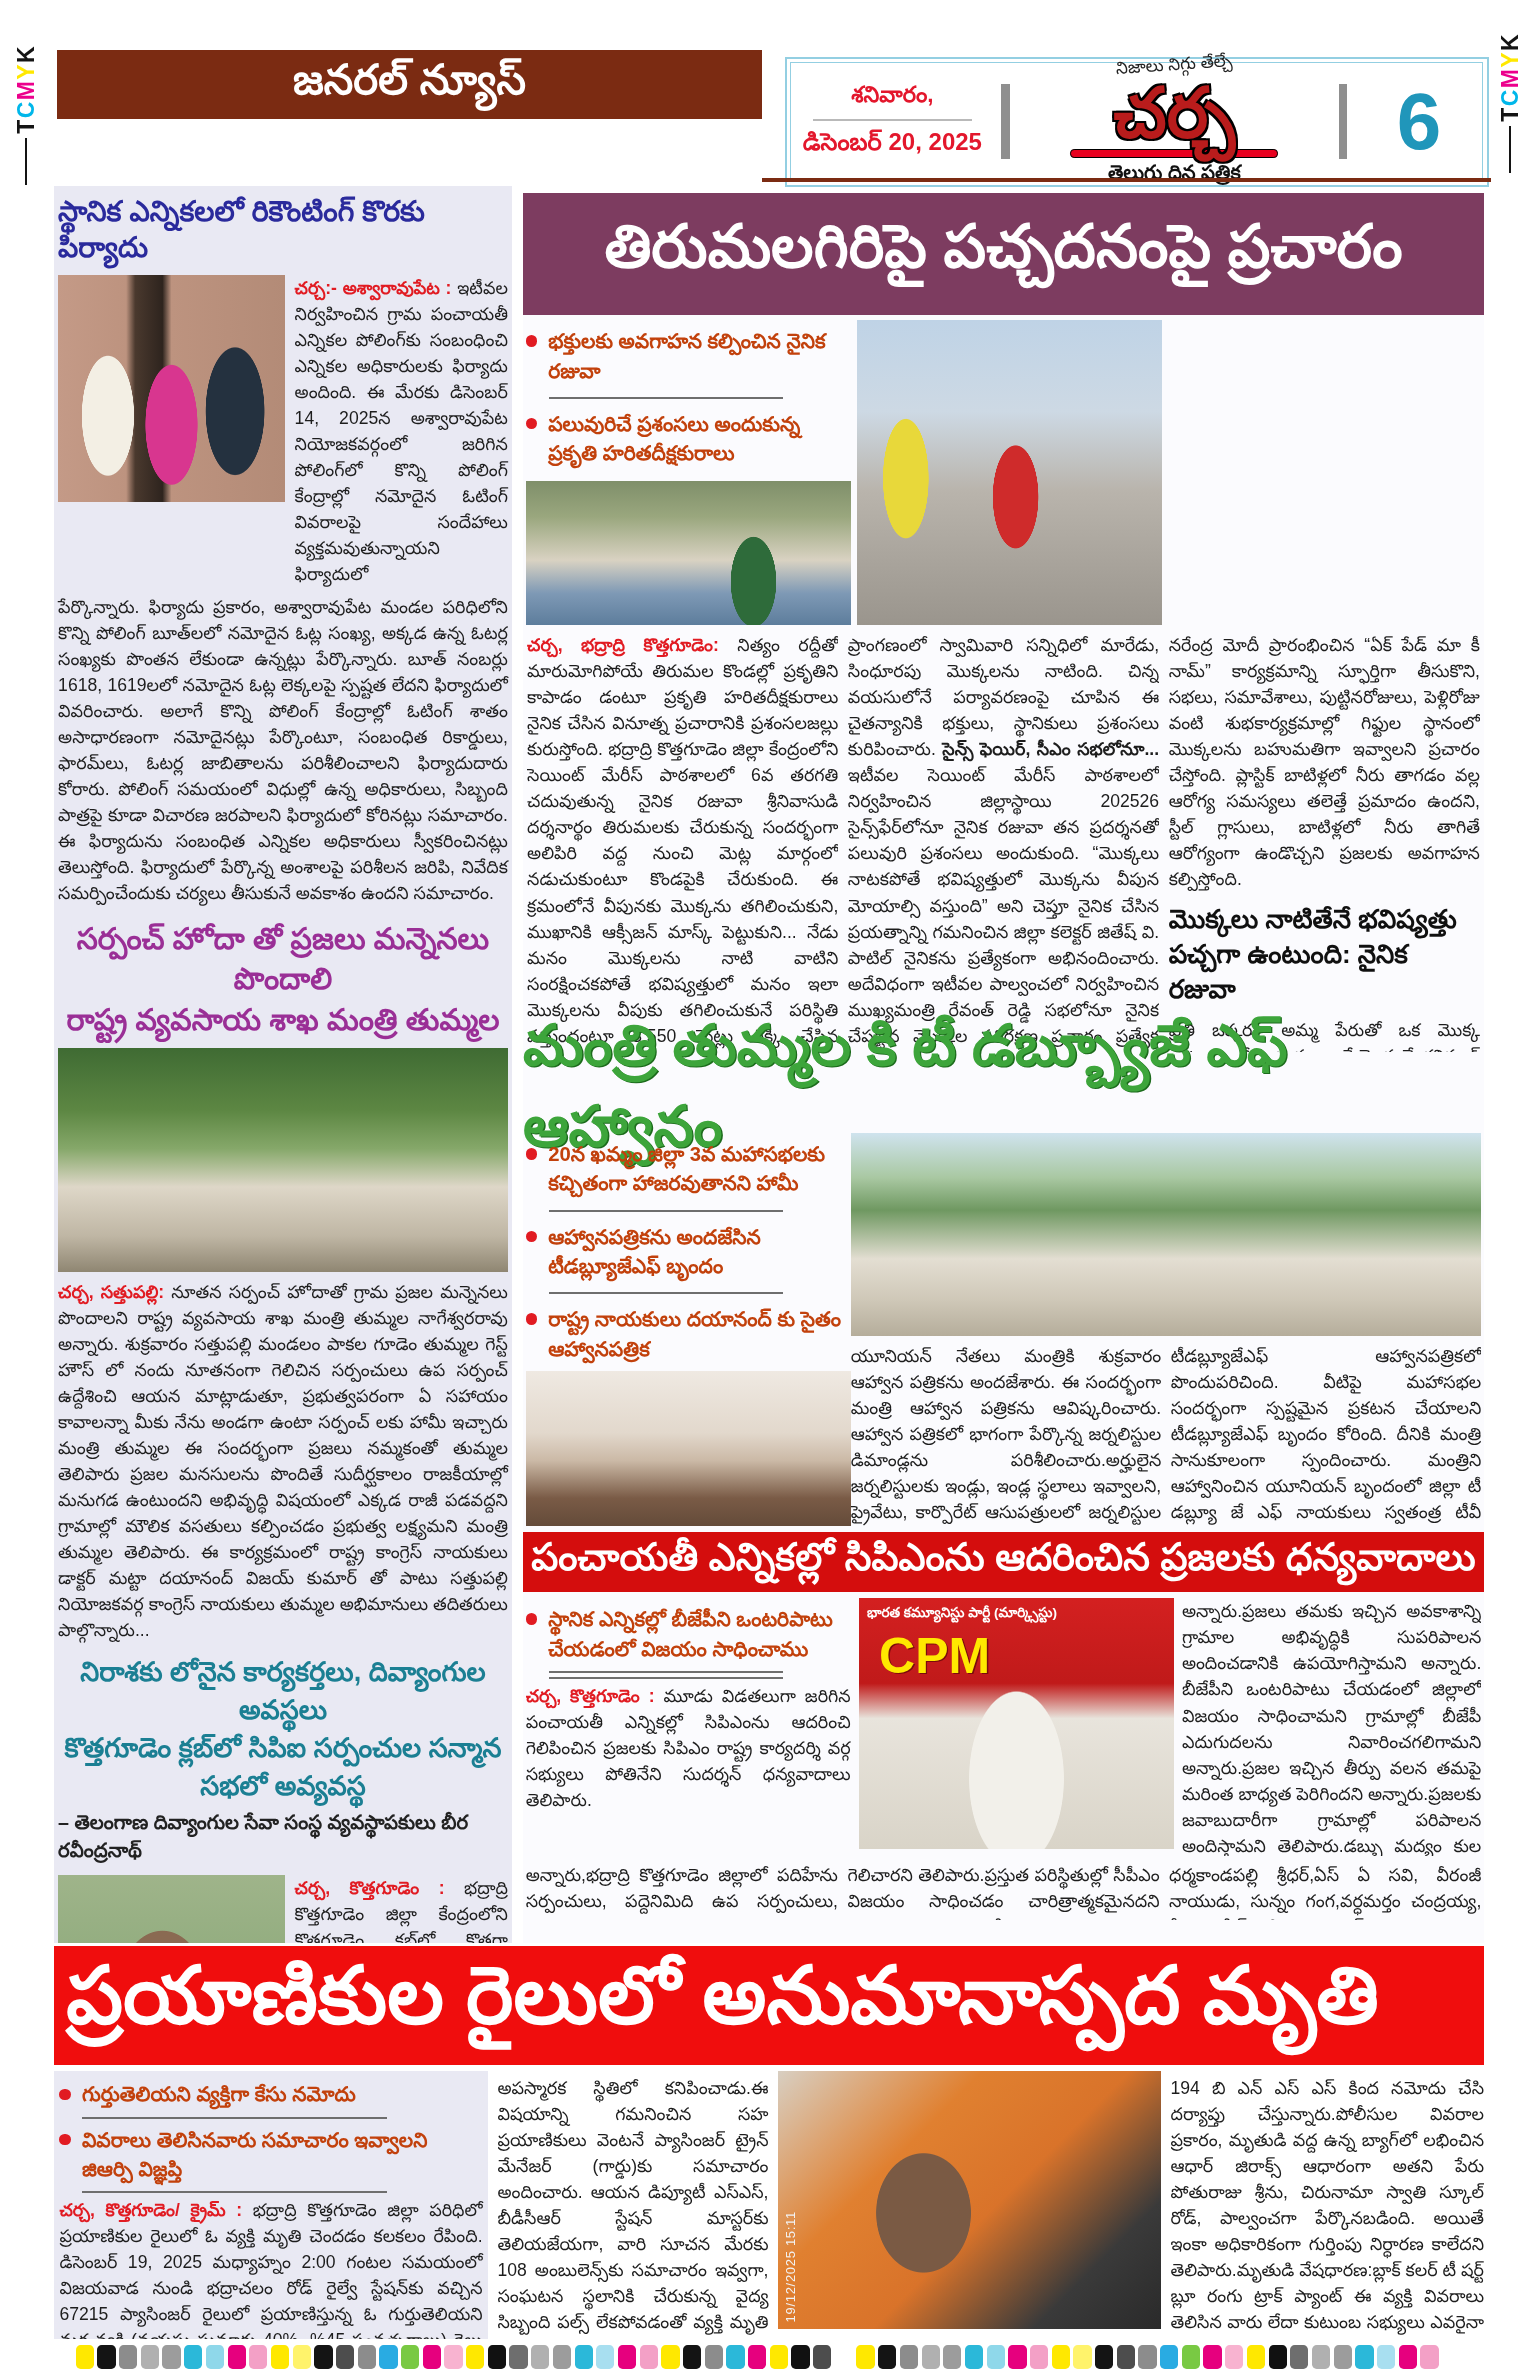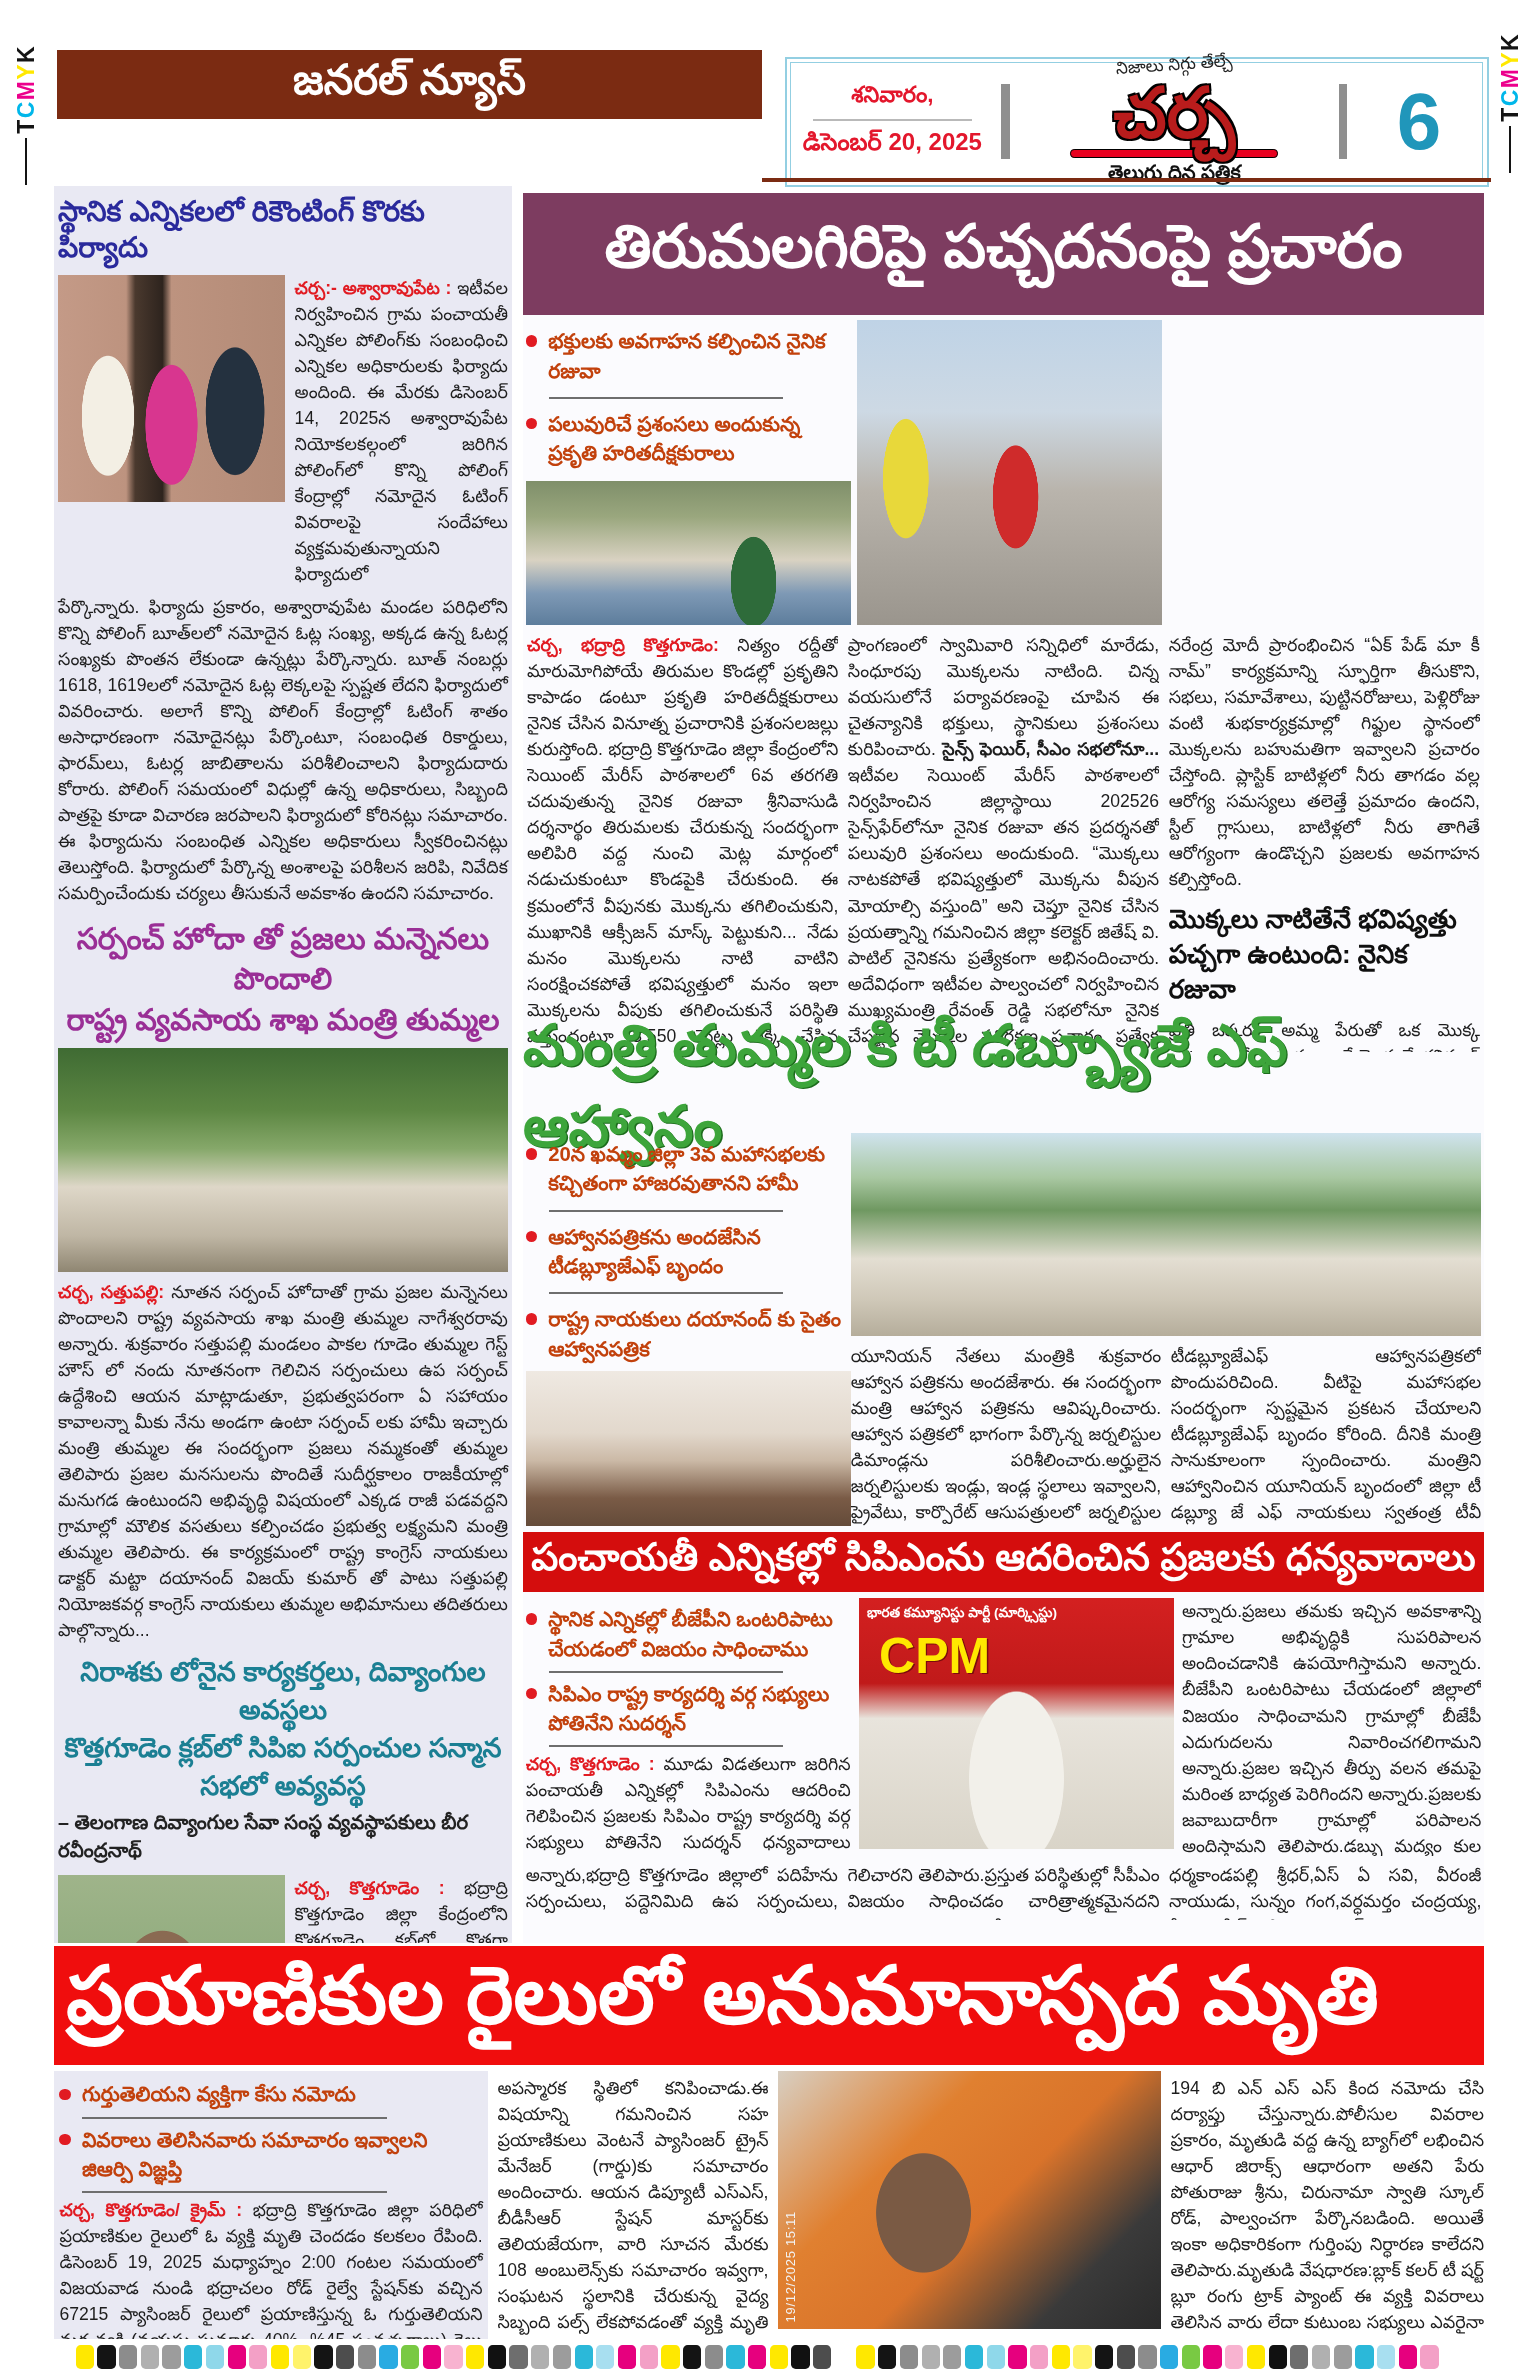--- a/index.html
+++ b/index.html
@@ -191,21 +191,21 @@
   <div class="content">
 
     <div class="left-col">
 
       <div>
         <h2 class="a1-headline">స్థానిక ఎన్నికలలో రికౌంటింగ్ కొరకు పిర్యాదు</h2>
         <div class="a-row">
           <div class="ph ph-complaint"></div>
           <p class="body-text">
             <span class="dateline">చర్చ:- అశ్వారావుపేట :</span>
-            <span>ఇటీవల నిర్వహించిన గ్రామ పంచాయతీ ఎన్నికల పోలింగ్‌కు సంబంధించి ఎన్నికల అధికారులకు ఫిర్యాదు అందింది. ఈ మేరకు డిసెంబర్ 14, 2025న అశ్వారావుపేట నియోకలకల్గంలో జరిగిన పోలింగ్‌లో కొన్ని పోలింగ్ కేంద్రాల్లో నమోదైన ఓటింగ్ వివరాలపై సందేహాలు వ్యక్తమవుతున్నాయని ఫిర్యాదులో</span>
+            <span>ఇటీవల నిర్వహించిన గ్రామ పంచాయతీ ఎన్నికల పోలింగ్‌కు సంబంధించి ఎన్నికల అధికారులకు ఫిర్యాదు అందింది. ఈ మేరకు డిసెంబర్ 14, 2025న అశ్వారావుపేట నియోజకవర్గంలో జరిగిన పోలింగ్‌లో కొన్ని పోలింగ్ కేంద్రాల్లో నమోదైన ఓటింగ్ వివరాలపై సందేహాలు వ్యక్తమవుతున్నాయని ఫిర్యాదులో</span>
           </p>
         </div>
         <p class="body-text mt10">పేర్కొన్నారు. ఫిర్యాదు ప్రకారం, అశ్వారావుపేట మండల పరిధిలోని కొన్ని పోలింగ్ బూత్‌లలో నమోదైన ఓట్ల సంఖ్య, అక్కడ ఉన్న ఓటర్ల సంఖ్యకు పొంతన లేకుండా ఉన్నట్లు పేర్కొన్నారు. బూత్ నంబర్లు 1618, 1619లలో నమోదైన ఓట్ల లెక్కలపై స్పష్టత లేదని ఫిర్యాదులో వివరించారు. అలాగే కొన్ని పోలింగ్ కేంద్రాల్లో ఓటింగ్ శాతం అసాధారణంగా నమోదైనట్లు పేర్కొంటూ, సంబంధిత రికార్డులు, ఫారమ్‌లు, ఓటర్ల జాబితాలను పరిశీలించాలని ఫిర్యాదుదారు కోరారు. పోలింగ్ సమయంలో విధుల్లో ఉన్న అధికారులు, సిబ్బంది పాత్రపై కూడా విచారణ జరపాలని ఫిర్యాదులో కోరినట్లు సమాచారం. ఈ ఫిర్యాదును సంబంధిత ఎన్నికల అధికారులు స్వీకరించినట్లు తెలుస్తోంది. ఫిర్యాదులో పేర్కొన్న అంశాలపై పరిశీలన జరిపి, నివేదిక సమర్పించేందుకు చర్యలు తీసుకునే అవకాశం ఉందని సమాచారం.</p>
       </div>
 
       <div>
         <h2 class="a2-headline">
           <span>సర్పంచ్ హోదా తో ప్రజలు మన్నెనలు పొందాలి</span><br>
           <span>రాష్ట్ర వ్యవసాయ శాఖ మంత్రి తుమ్మల</span>
         </h2>
@@ -311,24 +311,20 @@
         <div class="cpm-band">
           <span>పంచాయతీ ఎన్నికల్లో సిపిఎంను ఆదరించిన ప్రజలకు ధన్యవాదాలు</span>
         </div>
         <div class="cpm-row">
           <div class="cpm-bullets">
             <div class="bullet">
               <span class="dot"></span>
               <span class="btxt">స్థానిక ఎన్నికల్లో బీజేపీని ఒంటరిపాటు చేయడంలో విజయం సాధించాము</span>
             </div>
             <div class="bsep"></div>
-            <div class="bullet">
-              <span class="dot"></span>
-              <span class="btxt">సిపిఎం రాష్ట్ర కార్యదర్శి వర్గ సభ్యులు పోతినేని సుదర్శన్</span>
-            </div>
             <div class="bsep"></div>
             <p class="body-text">
               <span class="dateline">చర్చ, కొత్తగూడెం :</span>
               <span>మూడు విడతలుగా జరిగిన పంచాయతీ ఎన్నికల్లో సిపిఎంను ఆదరించి గెలిపించిన ప్రజలకు సిపిఎం రాష్ట్ర కార్యదర్శి వర్గ సభ్యులు పోతినేని సుదర్శన్ ధన్యవాదాలు తెలిపారు.</span>
             </p>
           </div>
           <div class="ph ph-cpm">
             <span class="cpm-banner-caption">భారత కమ్యూనిస్టు పార్టీ (మార్క్సిస్టు)</span>
             <span class="cpm-banner-text">CPM</span>
           </div>

